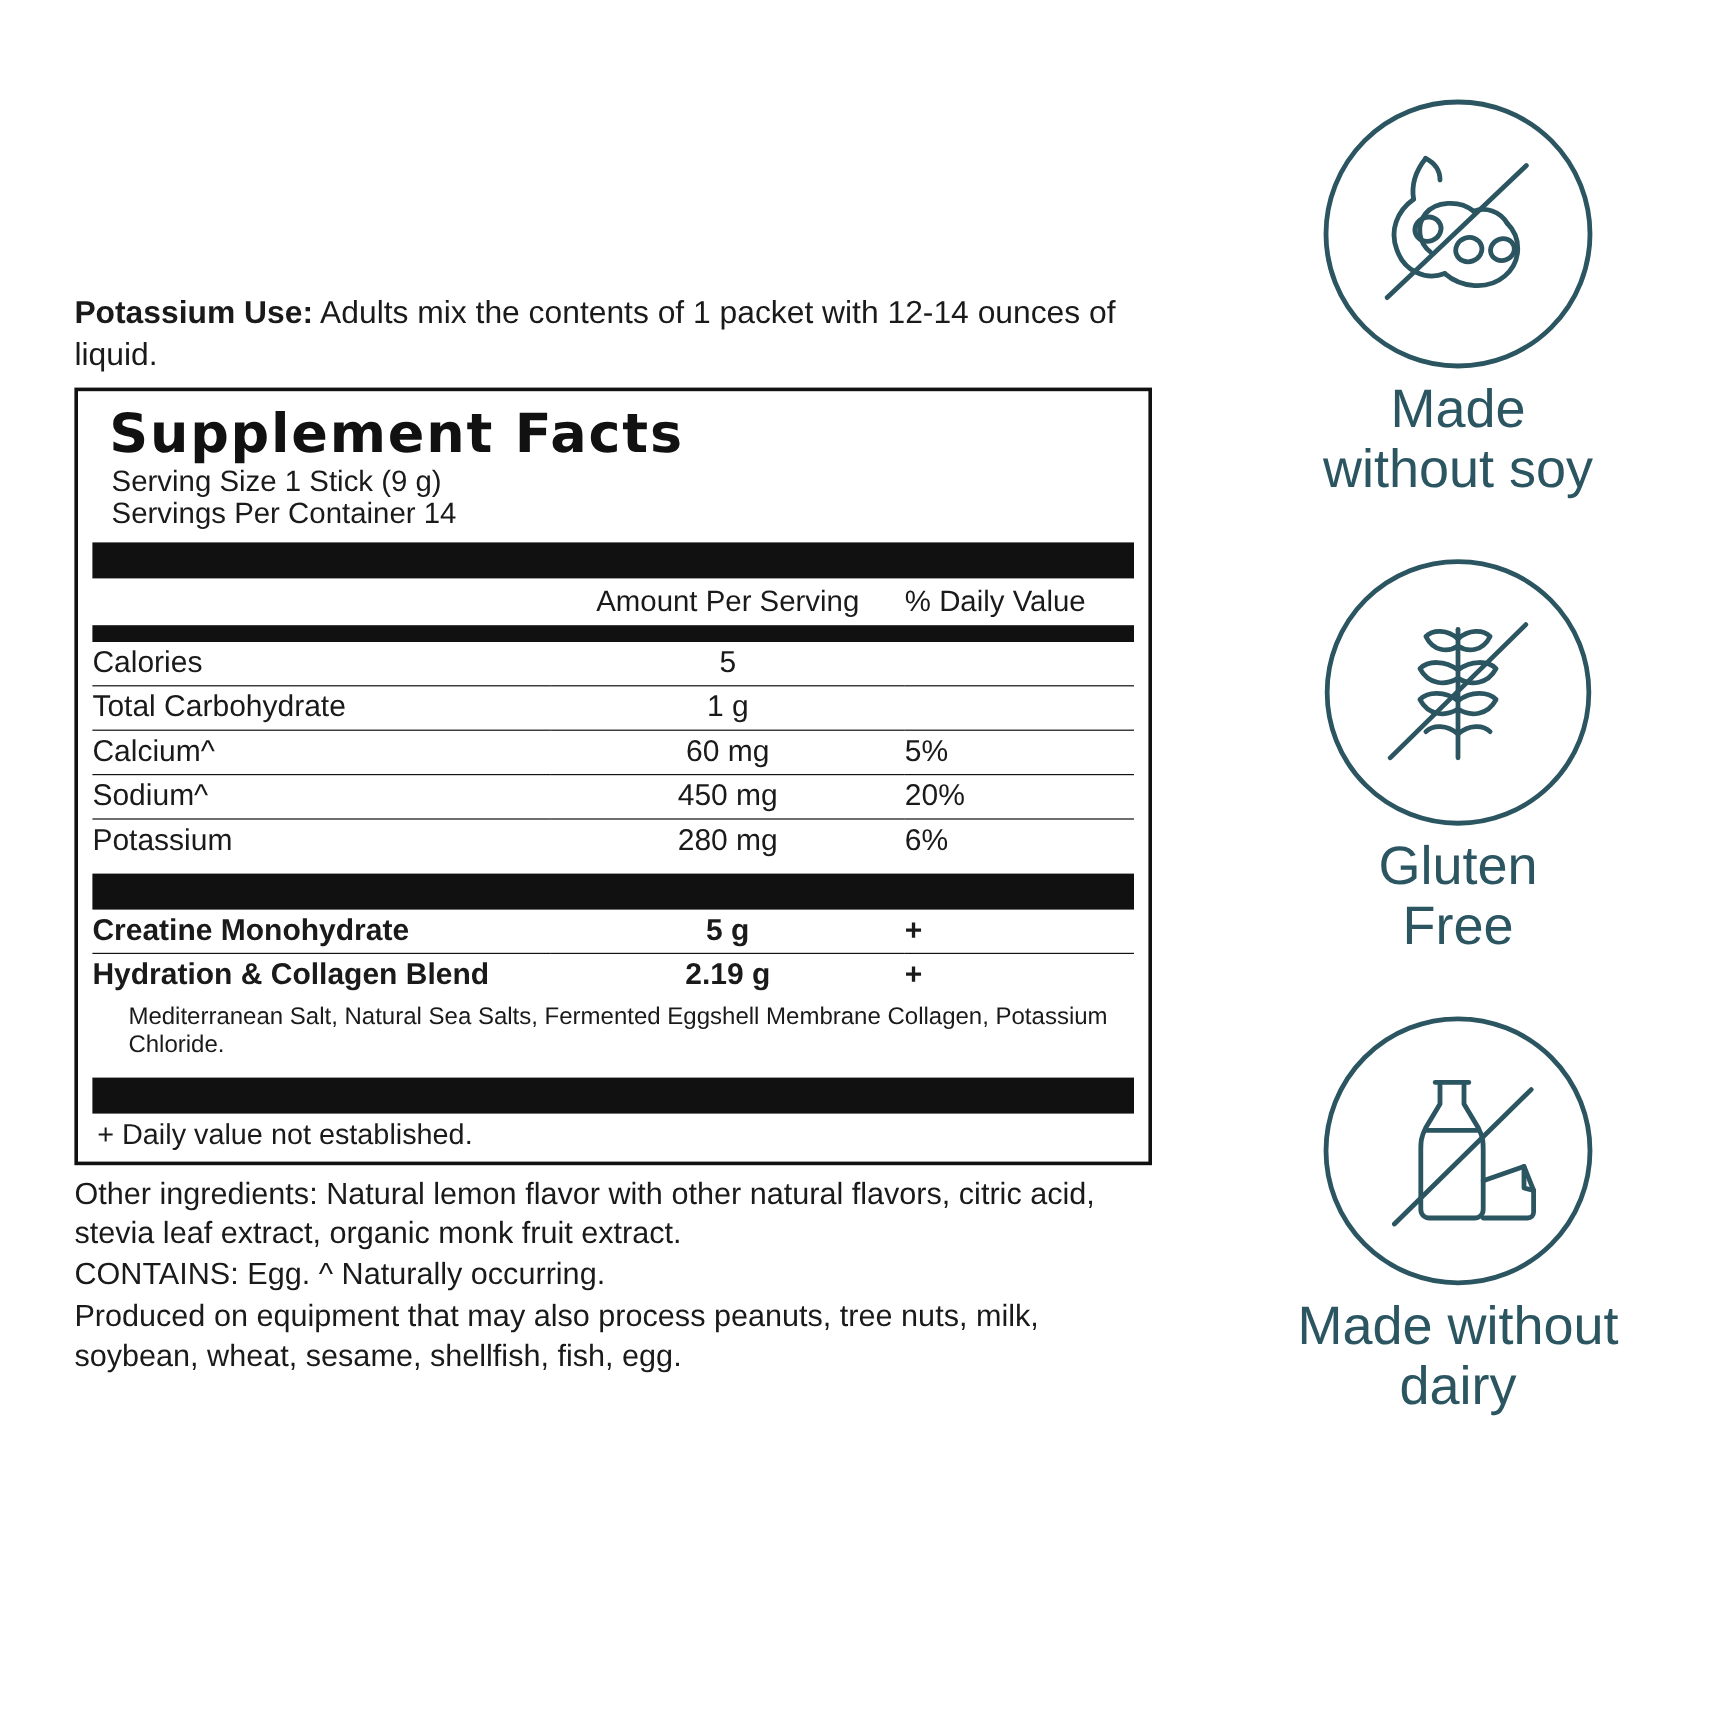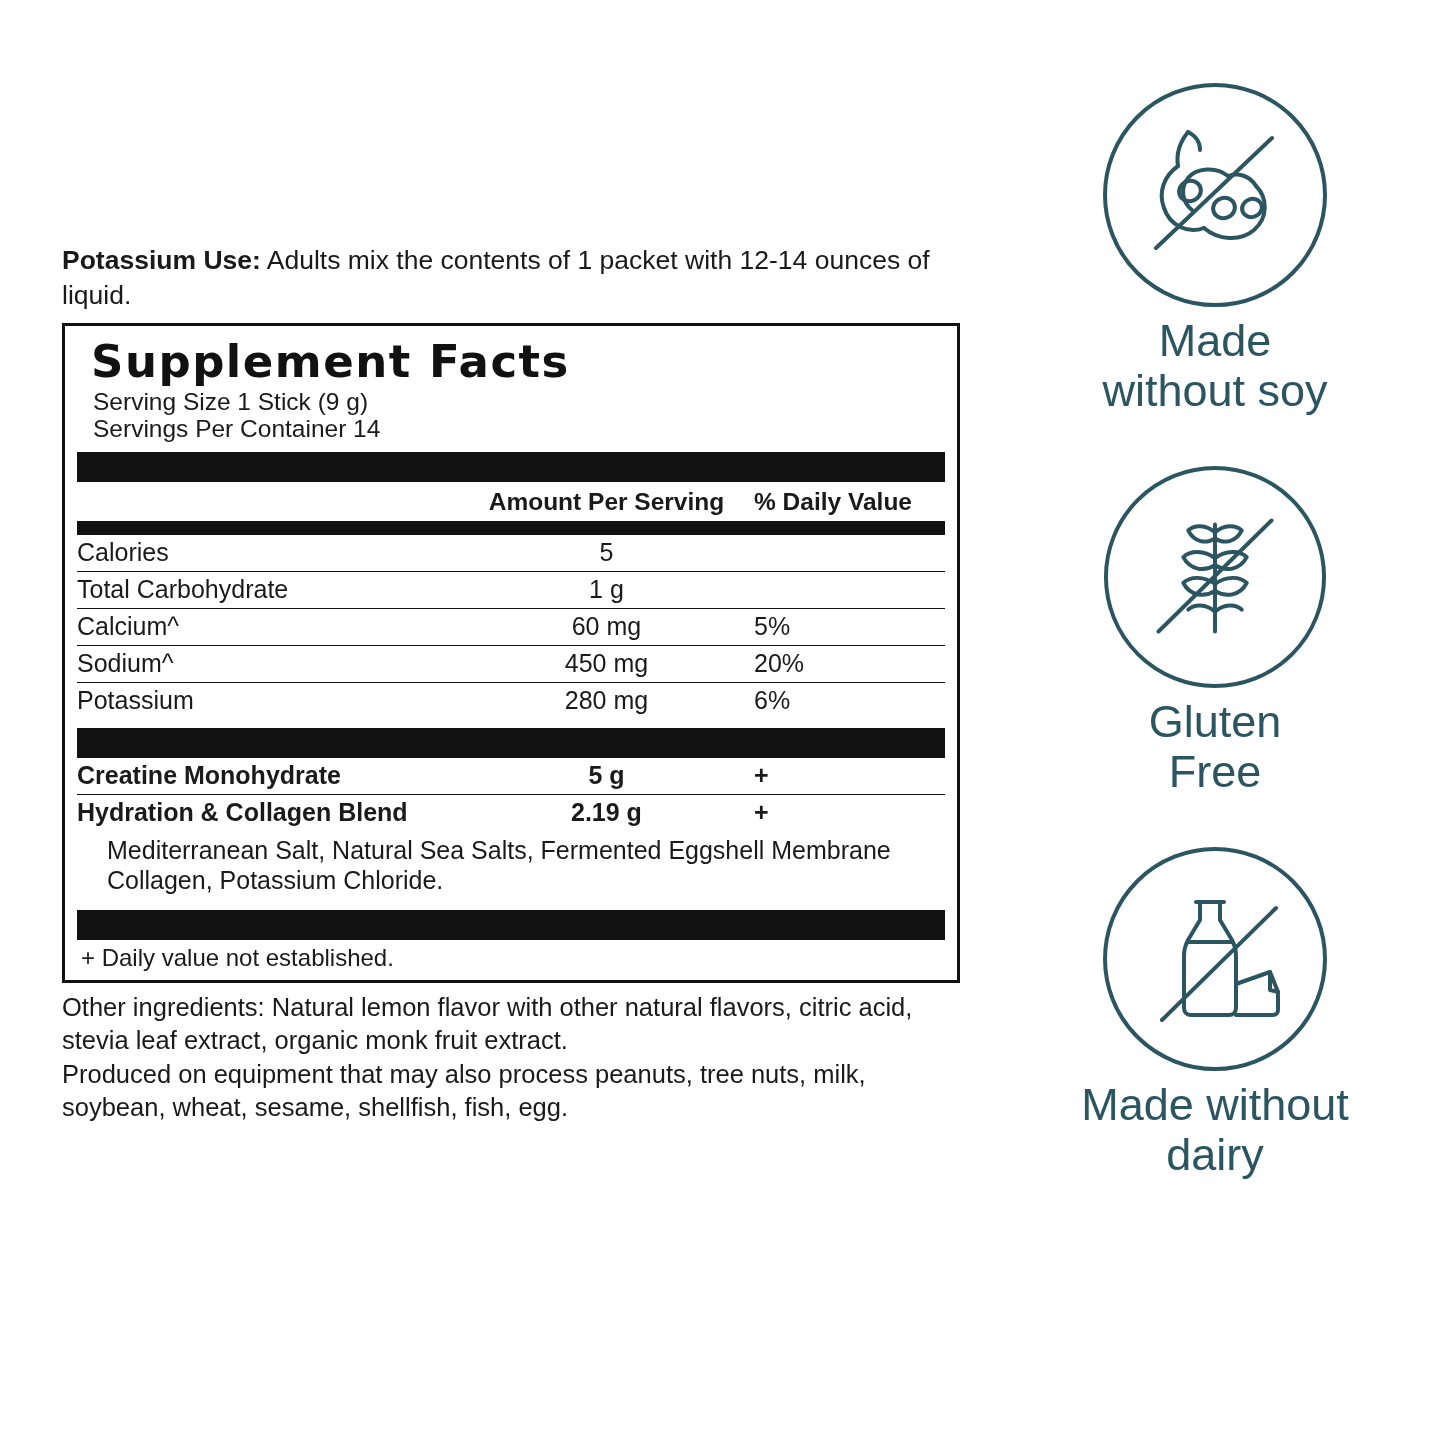--- a/index.html
+++ b/index.html
@@ -76,30 +76,30 @@
   table.sf td {
     padding: 3px 0 4px 0;
     vertical-align: bottom;
     color: #1a1a1a;
   }
   td.c-name { text-align: left; padding-left: 4px; width: 44%; }
   td.c-amt  { text-align: center; width: 34%; }
   td.c-dv   { width: 22%; padding-right: 4px; }
 
   tr.hdr td {
-    font-weight: bold;
+    font-weight: normal;
     font-size: 24.5px;
     padding-bottom: 5px;
     padding-top: 6px;
   }
   tr.rule td { border-bottom: 1.6px solid #111; }
   tr.bold td { font-weight: bold; }
 
   .blend-sub {
-    font-size: 25px;
+    font-size: 20px;
     line-height: 1.2;
     padding: 4px 0 6px 30px;
     color: #1a1a1a;
   }
   .footnote {
     font-size: 24px;
     padding: 4px 0 0 4px;
     color: #1a1a1a;
   }
 
@@ -216,20 +216,21 @@
 
       <div class="blend-sub">Mediterranean Salt, Natural Sea Salts, Fermented Eggshell Membrane Collagen, Potassium Chloride.</div>
 
       <div class="bar-thick"></div>
 
       <div class="footnote">+ Daily value not established.</div>
     </div>
 
     <div id="below-text">
       <p><b>Other ingredients:</b><span> Natural lemon flavor with other natural flavors, citric acid, stevia leaf extract, organic monk fruit extract.</span></p>
+      <p><b>CONTAINS:</b><span> Egg. ^ Naturally occurring.</span></p>
       <p>Produced on equipment that may also process peanuts, tree nuts, milk, soybean, wheat, sesame, shellfish, fish, egg.</p>
     </div>
 
   </div>
 
   <div id="badges">
 
     <div class="badge">
       <svg class="badge-icon" viewBox="0 0 230 230">
         <circle cx="115" cy="115" r="110" fill="none" stroke="#2b5560" stroke-width="4"></circle>

